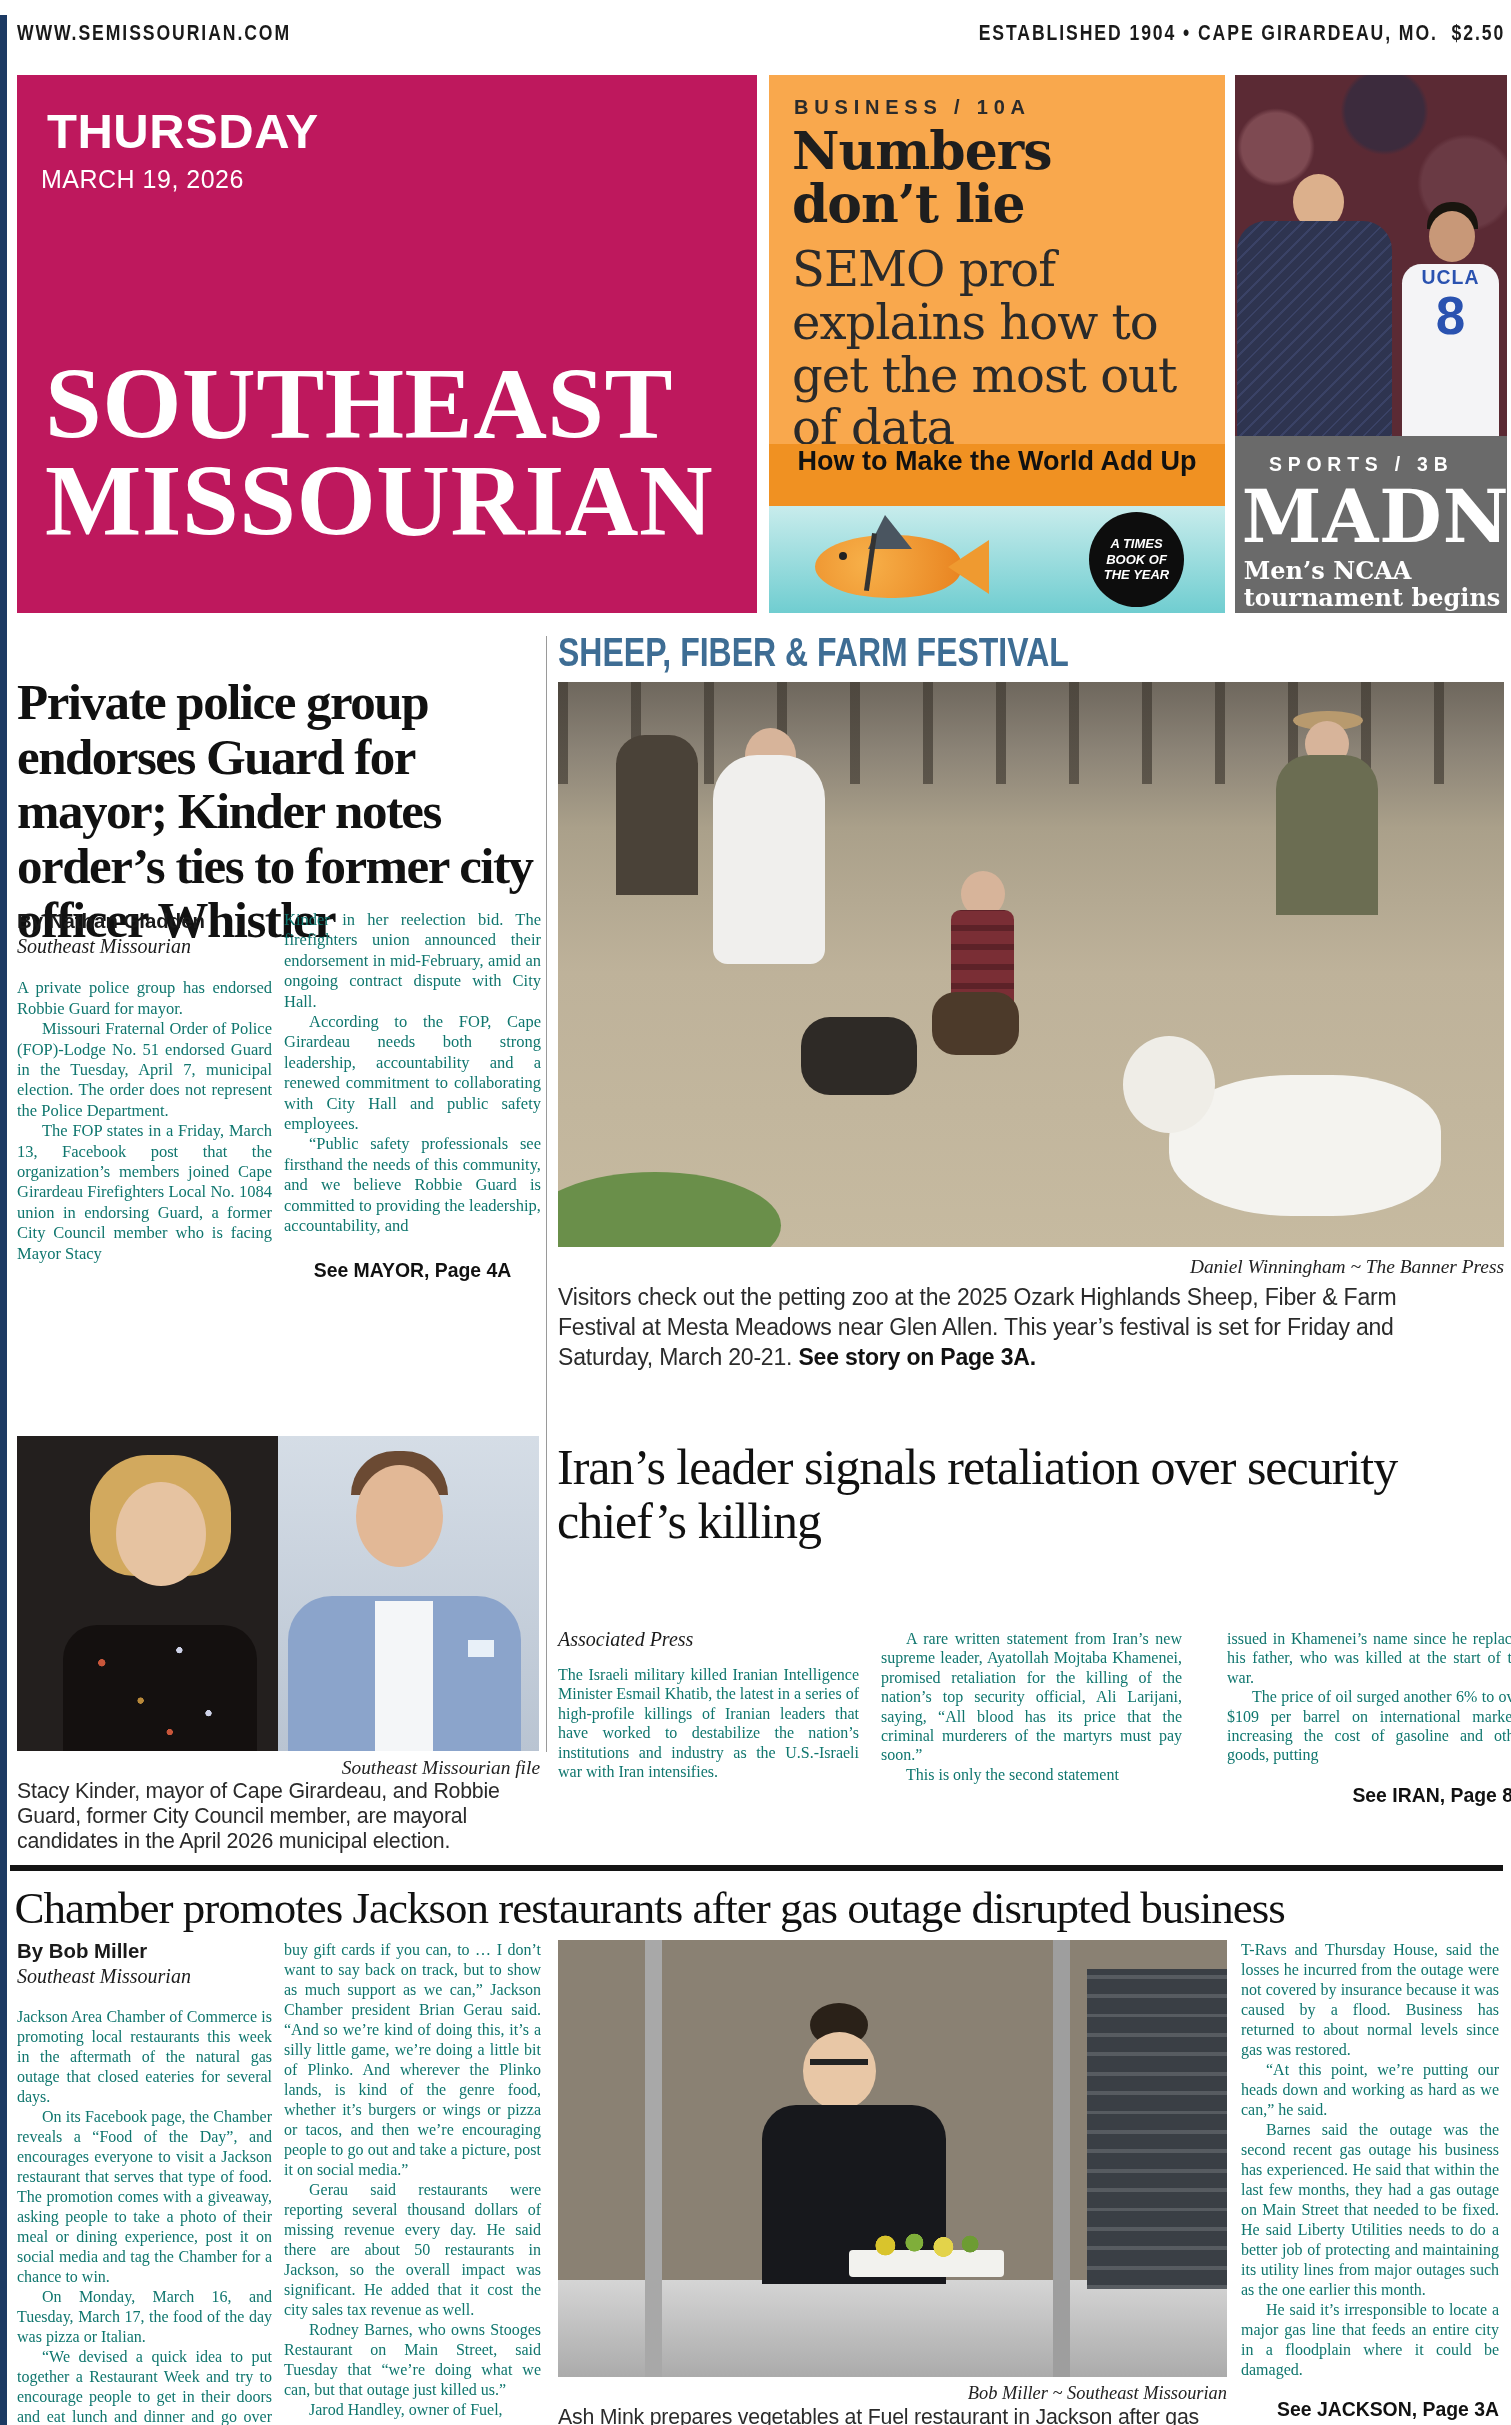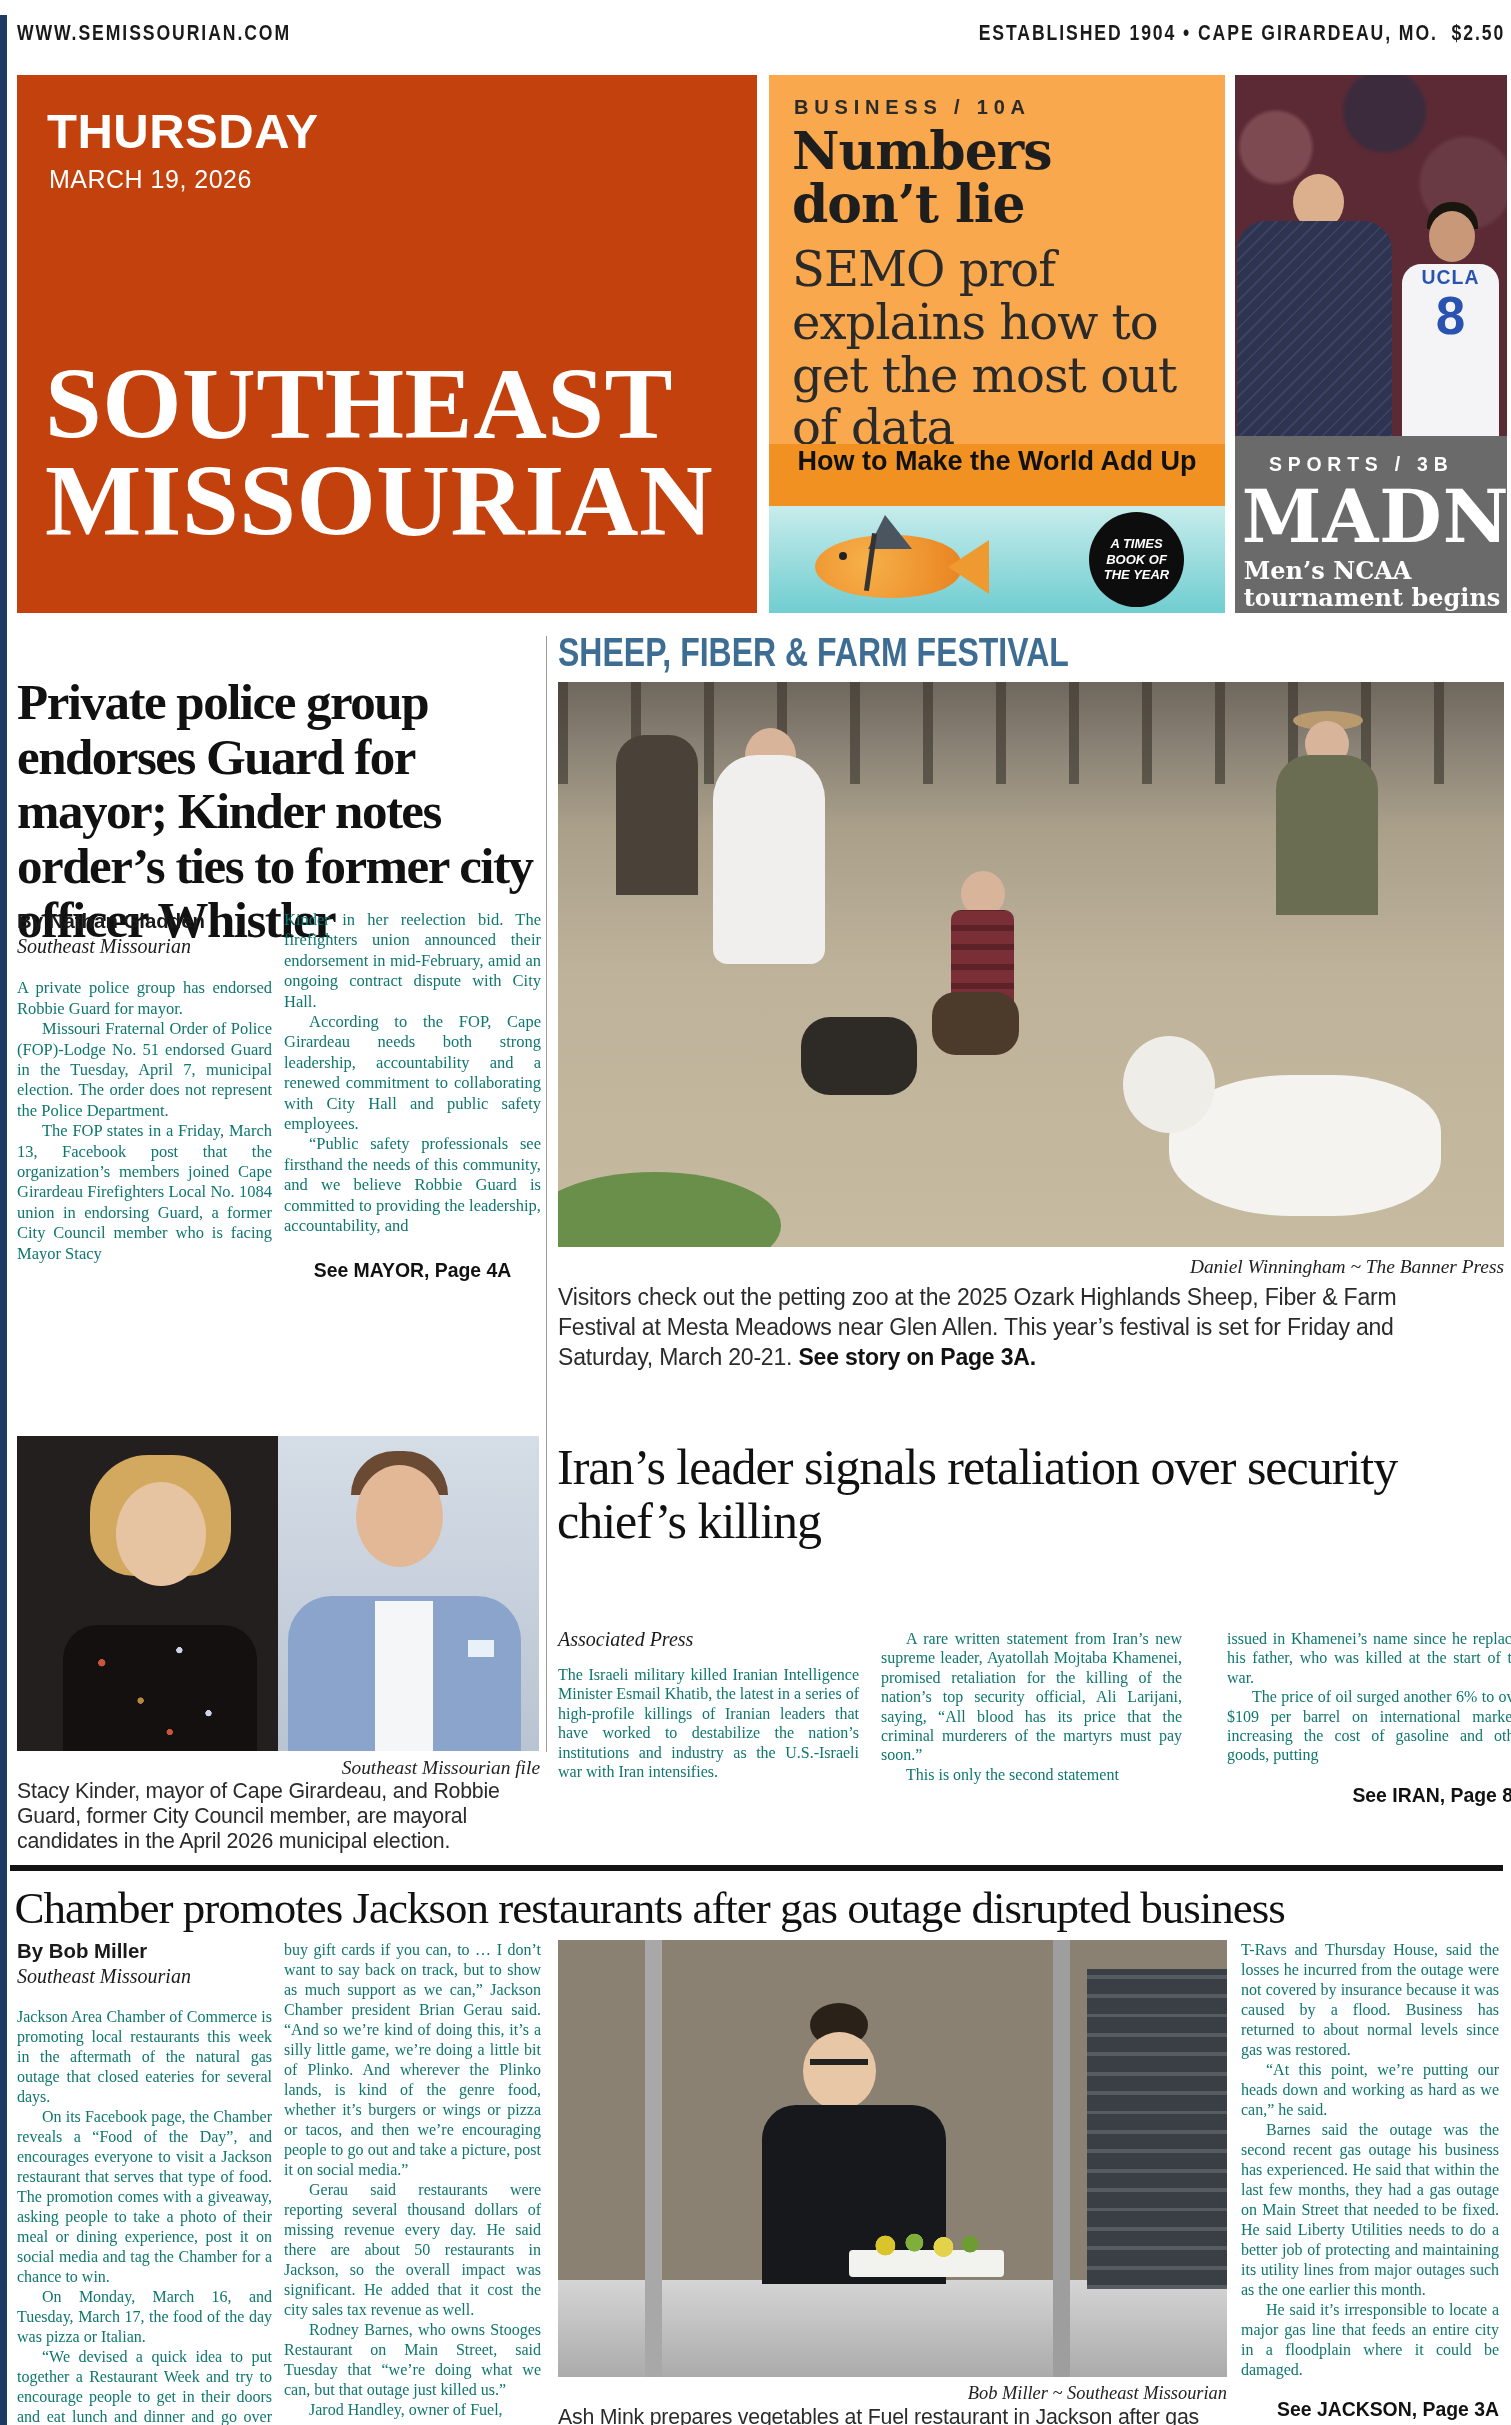--- a/index.html
+++ b/index.html
@@ -5,23 +5,23 @@
   html,body{margin:0;padding:0;background:#fff;}
   #page{position:relative;width:1511px;height:3018px;background:#fff;overflow:hidden;
         font-family:"Liberation Sans",sans-serif;color:#1a1a1a;}
   .abs{position:absolute;}
   .cond{display:inline-block;transform:scaleX(.8);transform-origin:left center;}
   .condr{display:inline-block;transform:scaleX(.8);transform-origin:right center;}
   
   .topbar-text{font-weight:bold;font-size:22px;letter-spacing:2.4px;color:#1a1a1a;white-space:nowrap;}
   #left-strip{left:0;top:14.6px;width:6.8px;height:3004px;background:#1c3a63;}
   
-  #nameplate{left:17px;top:75px;width:740px;height:538px;background:#c2410c;color:#fff;}
+  #nameplate{left:17px;top:75px;width:740px;height:538px;background:#be185d;color:#fff;}
   #masthead-day{left:30px;top:28px;font-size:49px;font-weight:bold;letter-spacing:0.5px;}
-  #masthead-date{left:32px;top:90px;font-size:25px;letter-spacing:0.5px;}
+  #masthead-date{left:24px;top:90px;font-size:25px;letter-spacing:0.5px;}
   #masthead-name{left:28px;top:281px;width:708px;font-family:"Liberation Serif",serif;
      font-weight:bold;font-size:102px;line-height:.95;letter-spacing:0.5px;white-space:nowrap;}
   
   #biz{left:769px;top:75px;width:456px;height:538px;background:#f9a84d;overflow:hidden;}
   #biz-kicker{left:25px;top:21.3px;font-size:20px;font-weight:bold;letter-spacing:5.8px;color:#2b2b2b;}
   #biz-title{left:23px;top:49px;width:417px;font-family:"DejaVu Serif",serif;font-weight:bold;
      font-size:52px;line-height:1.02;color:#1e1e1e;letter-spacing:-1px;}
   #biz-sub{left:23px;top:168px;width:422px;font-family:"DejaVu Serif",serif;font-size:48px;
      line-height:1.1;color:#2a2a2a;letter-spacing:-1px;}
   #book-band{left:0;top:369px;width:456px;height:62px;background:#f09122;text-align:center;}

